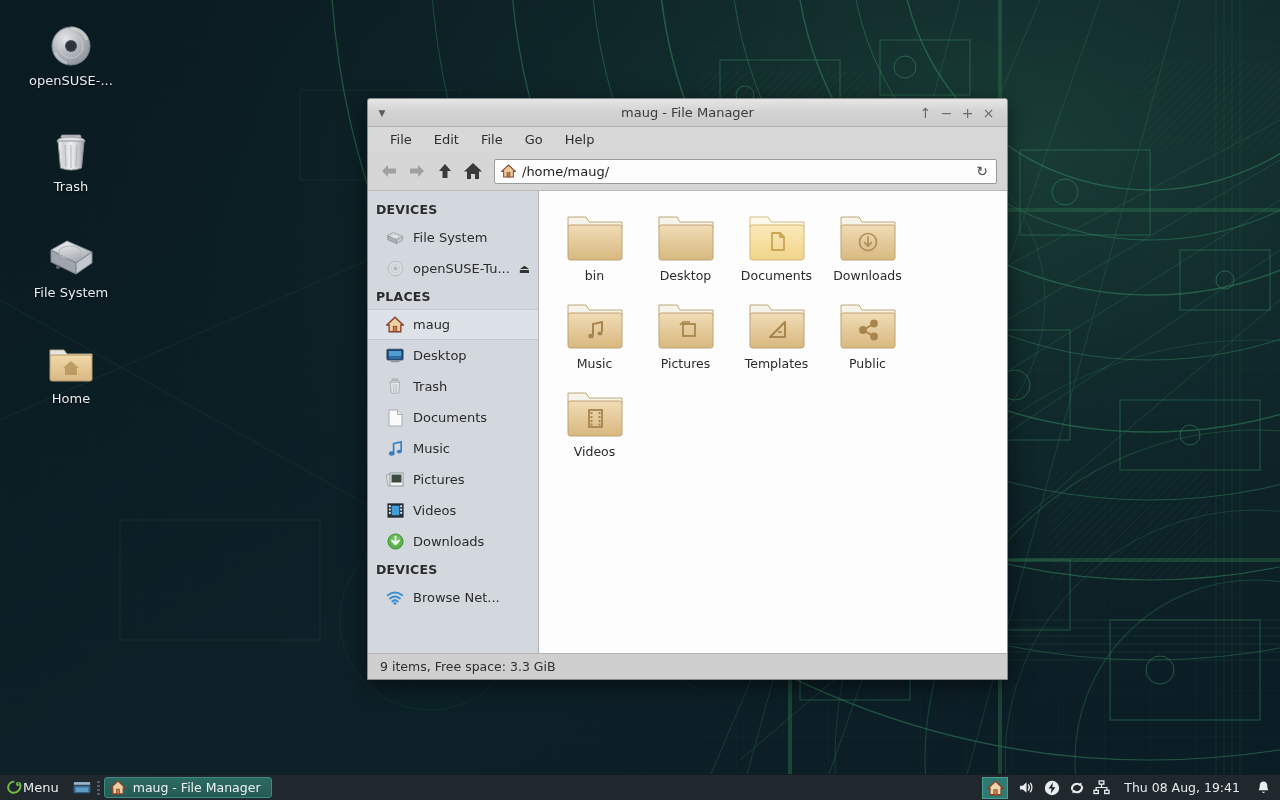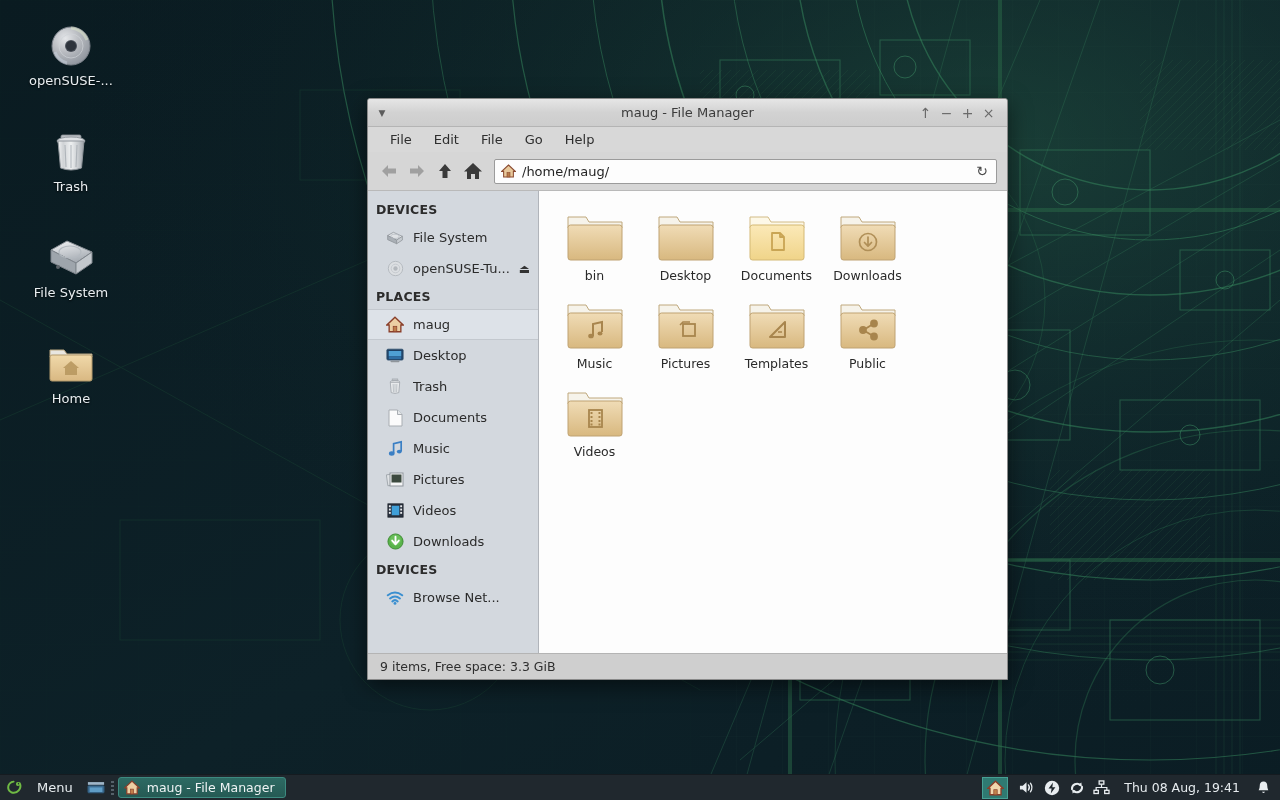--- a/index.html
+++ b/index.html
@@ -195,21 +195,21 @@
 
   
   #taskbar {
     position: absolute; left: 0; bottom: 0;
     width: 1280px; height: 26px;
     background: #20282e;
     display: flex; align-items: center;
     border-top: 1px solid #151b20;
   }
   #menu-btn {
-    display: flex; align-items: center; gap: 14px;
+    display: flex; align-items: center; gap: 0;
     padding: 0 10px 0 6px; height: 26px; cursor: default;
   }
   #menu-btn .mlabel { color: #e8edf0; font-size: 13px; }
   .tb-icon-btn { width: 26px; height: 26px; display: flex; align-items: center; justify-content: center; cursor: default; }
   .grip { width: 7px; height: 26px; display: flex; flex-direction: column; justify-content: center; gap: 2px; align-items: center; }
   .grip i { width: 3px; height: 2px; background: #55616a; display: block; }
   #task-btn {
     display: flex; align-items: center; gap: 7px;
     height: 21px; margin-left: 2px; padding: 0 10px 0 5px;
     background: linear-gradient(to bottom,#2d6a63,#255a54);

